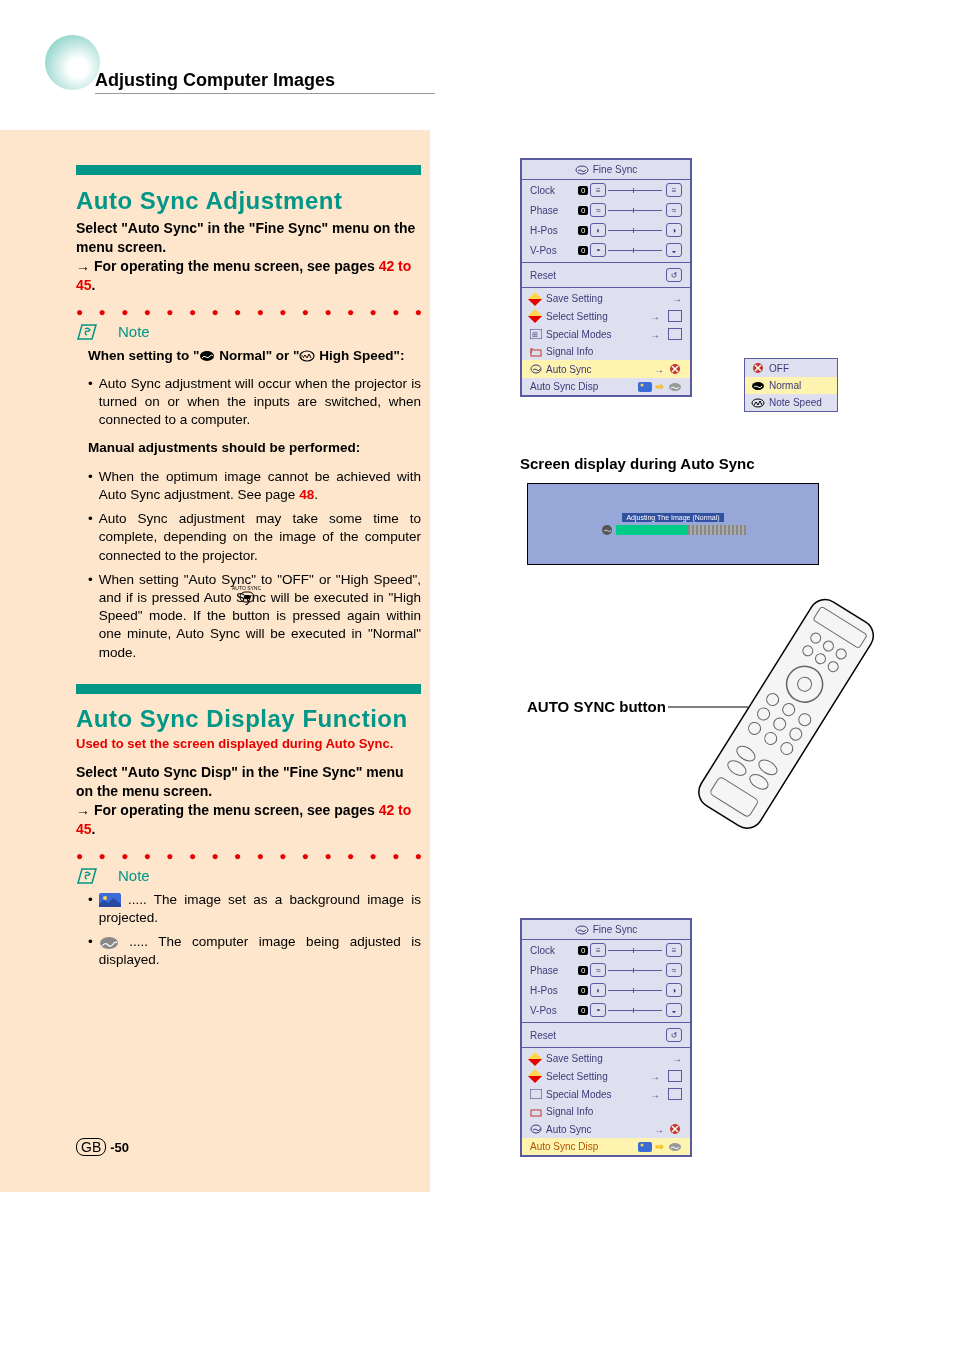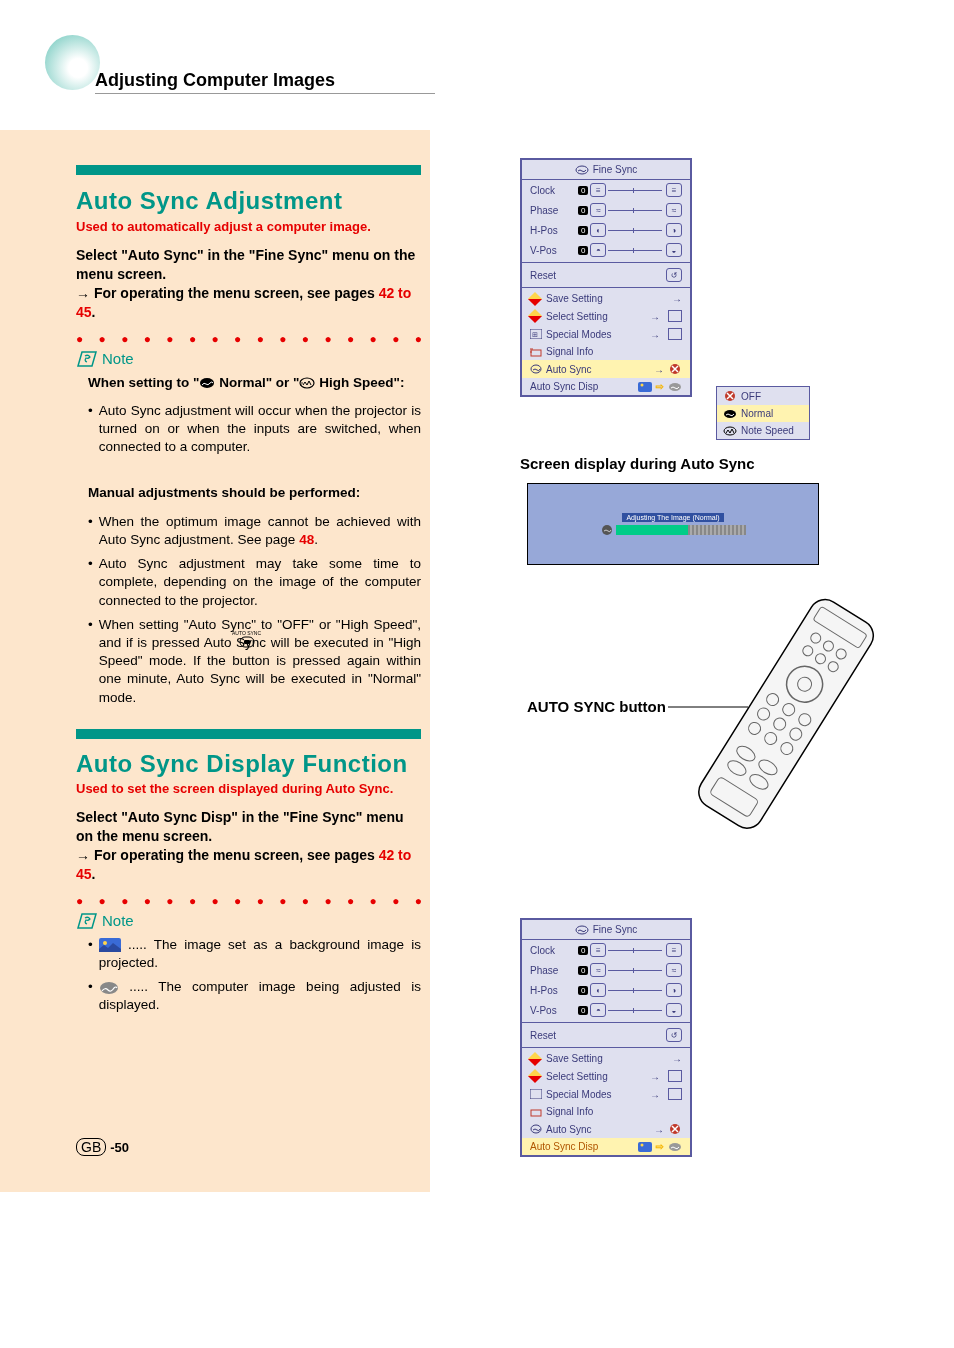--- a/index.html
+++ b/index.html
@@ -83,21 +83,21 @@
     letter-spacing: 6px;
     color: #e60000;
     font-size: 12px;
     margin: 6px 0 4px 0;
     white-space: nowrap;
     overflow: hidden;
   }
   .note-row {
     display: flex;
     align-items: center;
-    gap: 4px;
+    gap: 20px;
     margin-bottom: 6px;
   }
   .note-label {
     color: #009688;
     font-size: 15px;
   }
   .indent1 {
     margin-left: 12px;
     font-size: 13.5px;
     line-height: 1.35;
@@ -236,21 +236,20 @@
 <body>
 
 <div class="page">
   <div class="peach"></div>
   <div class="header-dot"></div>
   <div class="page-title">Adjusting Computer Images</div>
 
   <div class="left-col">
     <div class="teal-bar"></div>
     <div class="h2">Auto Sync Adjustment</div>
-    <div class="red-sub">Used to automatically adjust a computer image.</div>
 
     <div class="body-bold mbot">
       <span>Select "Auto Sync" in the "Fine Sync" menu on the menu screen.</span><br>
       <span>→ For operating the menu screen, see pages </span><span class="link">42 to 45</span><span>.</span>
     </div>
 
     <div class="dots">● ● ● ● ● ● ● ● ● ● ● ● ● ● ● ● ● ● ● ● ● ● ● ● ● ●</div>
 
     <div class="note-row">
       <svg width="22" height="18" viewBox="0 0 22 18">
@@ -269,21 +268,21 @@
             <path d="M4 8 L6 5 L8 8 L10 4 L12 8" stroke="#000" fill="none" stroke-width="1"></path>
             <path d="M2 6 L4 6 M1 8 L3 8" stroke="#000" stroke-width="0.8"></path>
           </svg><span> High Speed":</span></b>
     </div>
 
     <div class="bullet">
         <span class="dot">•</span>
         <span class="txt">Auto Sync adjustment will occur when the projector is turned on or when the inputs are switched, when connected to a computer.</span>
       </div>
 
-    <div class="indent1 mbot" style="font-weight:bold;margin-top:28px;">Manual adjustments should be performed:</div>
+    <div class="indent1 mbot" style="font-weight:bold;margin-top:10px;">Manual adjustments should be performed:</div>
 
     <div class="bullet">
         <span class="dot">•</span>
         <span class="txt"><span>When the optimum image cannot be achieved with Auto Sync adjustment. See page </span><span class="link">48</span><span>.</span></span>
       </div>
 
     <div class="bullet">
         <span class="dot">•</span>
         <span class="txt">Auto Sync adjustment may take some time to complete, depending on the image of the computer connected to the projector.</span>
       </div>
@@ -439,21 +438,21 @@
           <circle cx="4" cy="3" r="1.5" fill="#ffd54a"></circle>
         </svg>
         <span class="arrow" style="color:#f5b400">⇨</span>
         <svg width="14" height="10">
           <ellipse cx="7" cy="5" rx="6" ry="4" fill="#999"></ellipse>
           <path d="M3 6 Q5 4 7 6 Q9 8 11 5" stroke="#fff" fill="none"></path>
         </svg>
       </div>
   </div>
 
-  <div class="popup-box" style="left:716px; top:358px;margin-top:28px;">
+  <div class="popup-box" style="left:744px; top:358px;">
     <div class="popup-row">
         <svg width="14" height="12">
           <circle cx="7" cy="6" r="5" fill="#c0392b"></circle>
           <path d="M4 3 L10 9 M10 3 L4 9" stroke="#fff" stroke-width="1.5"></path>
         </svg>
         <span>OFF</span>
       </div>
     <div class="popup-row sel">
         <svg width="14" height="10">
           <ellipse cx="7" cy="5" rx="6" ry="4" fill="#000"></ellipse>

